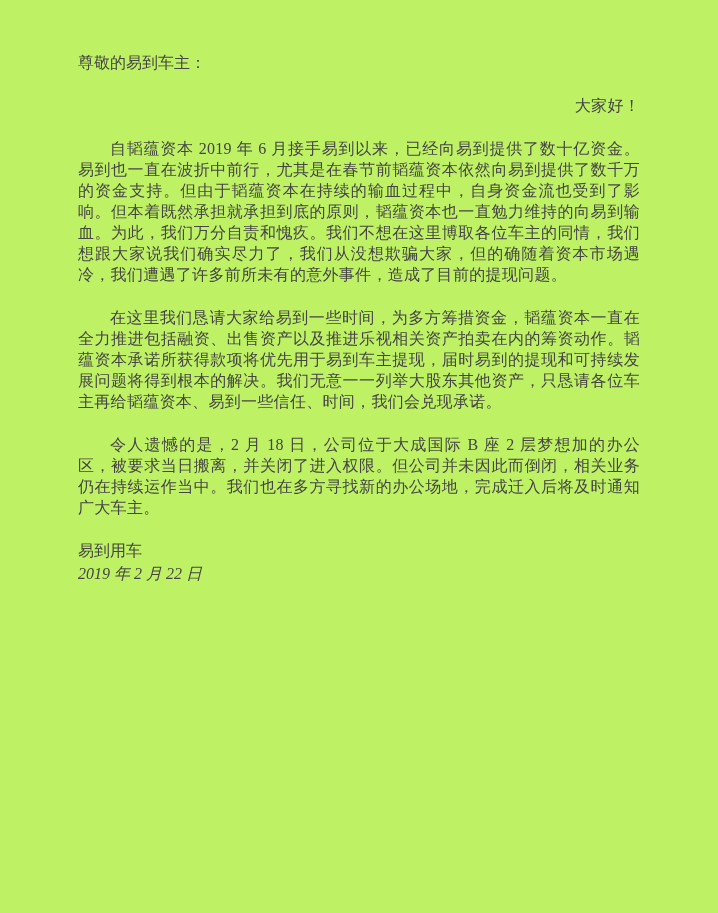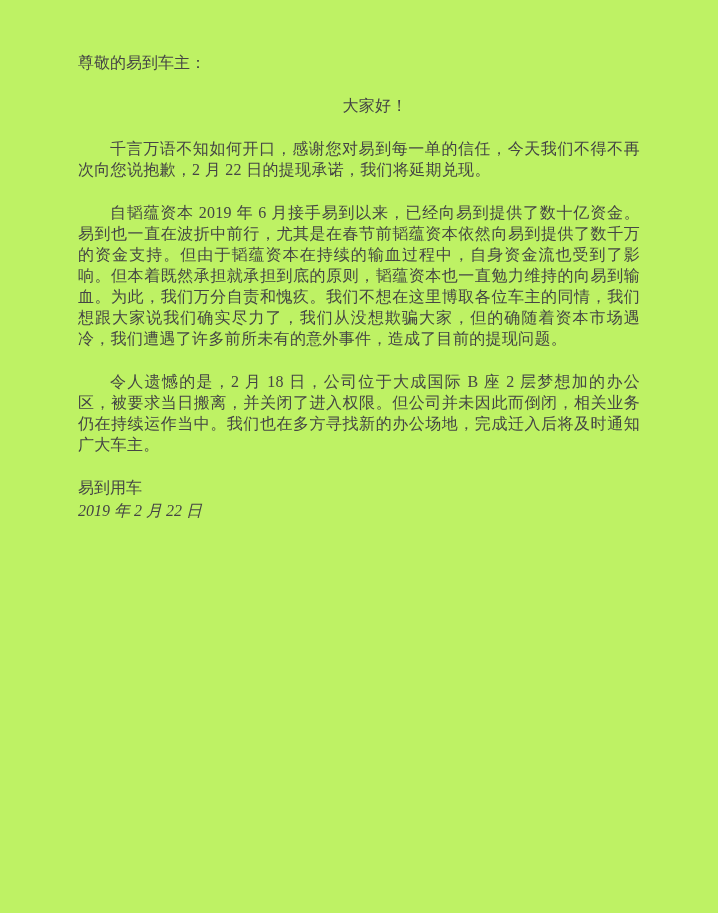--- a/index.html
+++ b/index.html
@@ -25,21 +25,21 @@
     margin: 0 0 22px 0;
     text-indent: 0;
   }
   .para {
     margin: 0 0 22px 0;
     text-indent: 2em;
     text-align: justify;
     letter-spacing: 0.3px;
   }
   .greeting {
-    text-align: center;
+    text-align: right;
   }
   .signature-block {
     margin-top: 18px;
   }
   .signature {
     padding-right: 5px;
     margin-bottom: 2px;
   }
   .letter-date {
     padding-right: 1px;
@@ -47,24 +47,24 @@
   }
 </style>
 </head>
 <body>
 
 <div class="page">
   <p class="salutation">尊敬的易到车主：</p>
 
   <p class="para greeting">大家好！</p>
 
-  <p class="para">千言万语不知如何开口，感谢您对易到每一单的信任，今天我们不得不再次向您说抱歉，2 月 22 日的提现承诺，我们将延期兑现。</p>
 
   <p class="para">自韬蕴资本 2019 年 6 月接手易到以来，已经向易到提供了数十亿资金。易到也一直在波折中前行，尤其是在春节前韬蕴资本依然向易到提供了数千万的资金支持。但由于韬蕴资本在持续的输血过程中，自身资金流也受到了影响。但本着既然承担就承担到底的原则，韬蕴资本也一直勉力维持的向易到输血。为此，我们万分自责和愧疚。我们不想在这里博取各位车主的同情，我们想跟大家说我们确实尽力了，我们从没想欺骗大家，但的确随着资本市场遇冷，我们遭遇了许多前所未有的意外事件，造成了目前的提现问题。</p>
 
+  <p class="para">在这里我们恳请大家给易到一些时间，为多方筹措资金，韬蕴资本一直在全力推进包括融资、出售资产以及推进乐视相关资产拍卖在内的筹资动作。韬蕴资本承诺所获得款项将优先用于易到车主提现，届时易到的提现和可持续发展问题将得到根本的解决。我们无意一一列举大股东其他资产，只恳请各位车主再给韬蕴资本、易到一些信任、时间，我们会兑现承诺。</p>
 
   <p class="para">令人遗憾的是，2 月 18 日，公司位于大成国际 B 座 2 层梦想加的办公区，被要求当日搬离，并关闭了进入权限。但公司并未因此而倒闭，相关业务仍在持续运作当中。我们也在多方寻找新的办公场地，完成迁入后将及时通知广大车主。</p>
 
 
 
   <div class="signature-block">
     <div class="signature">易到用车</div>
     <div class="letter-date">2019 年 2 月 22 日</div>
   </div>
 </div>

